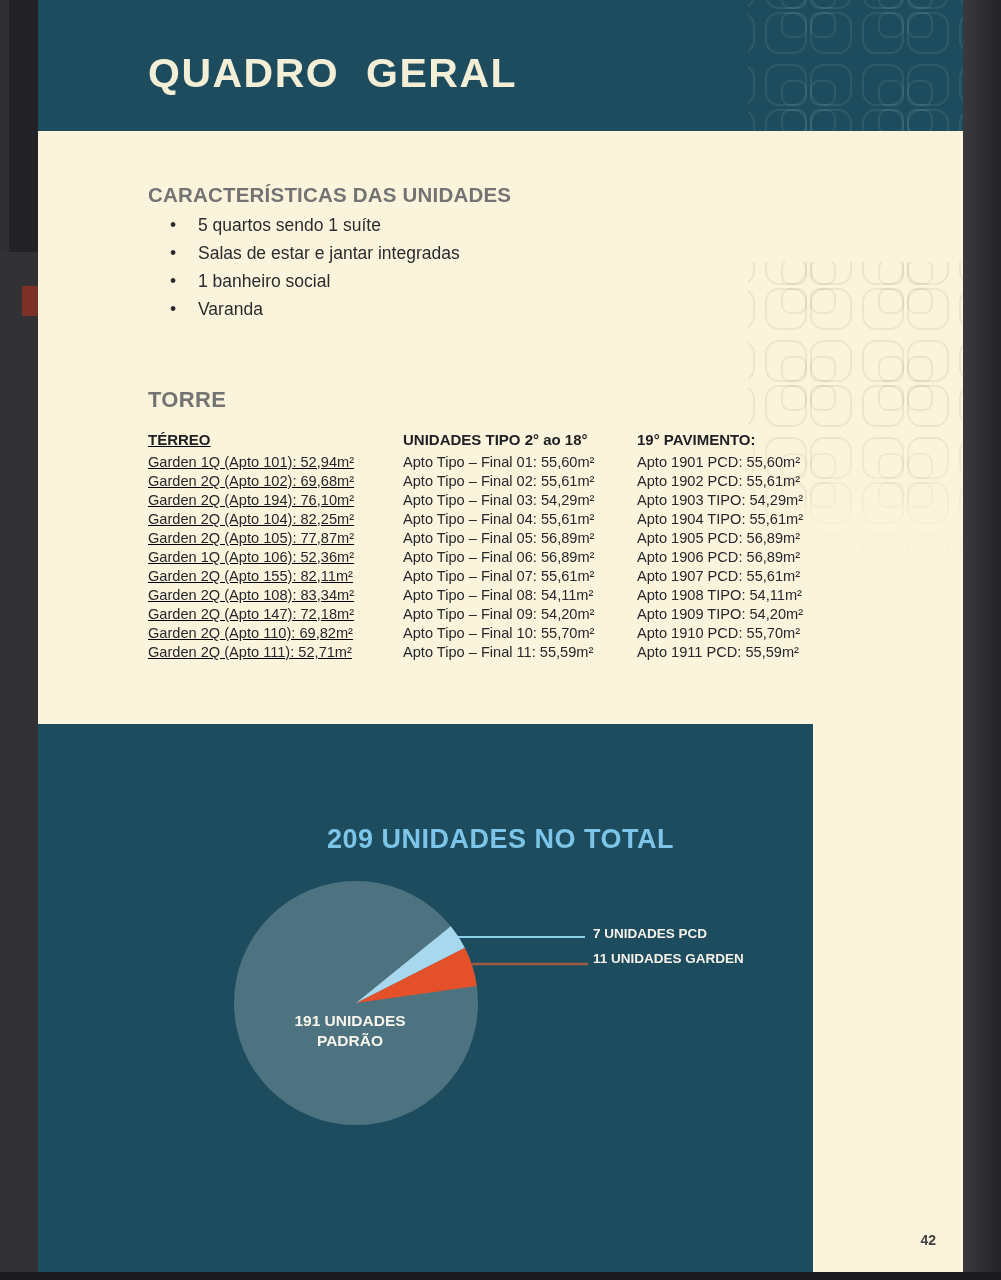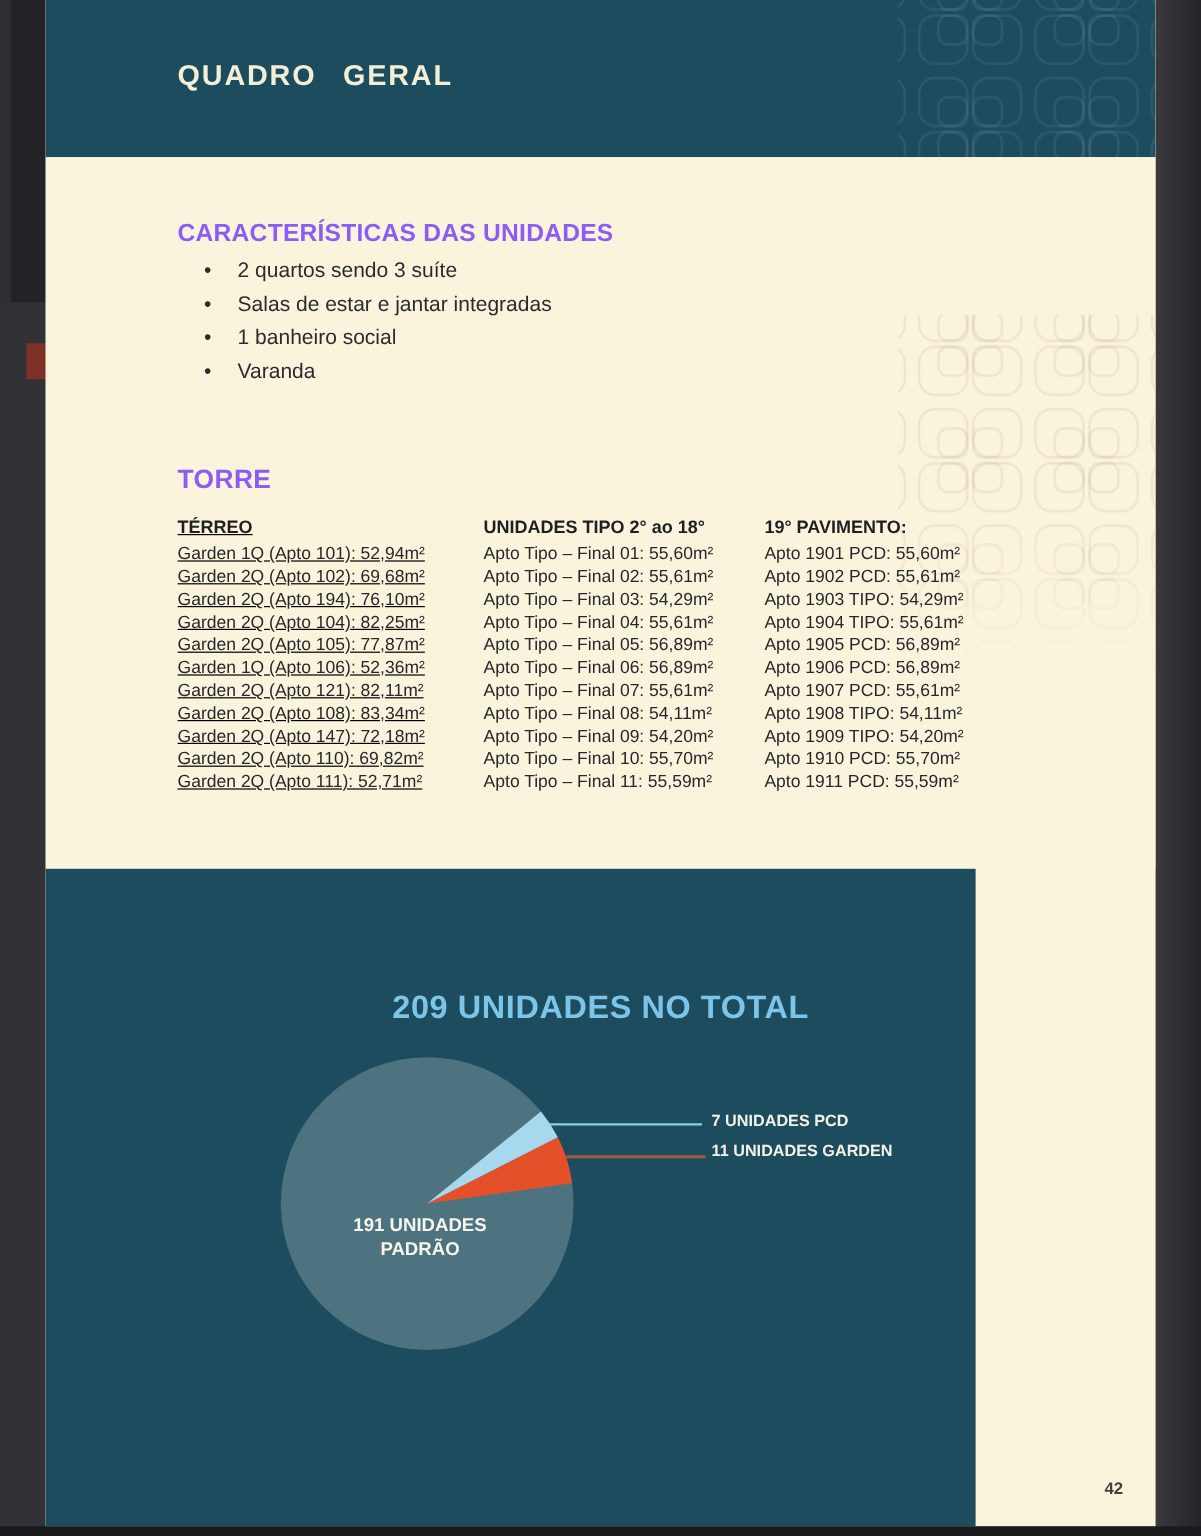--- a/index.html
+++ b/index.html
@@ -11,25 +11,25 @@
   .left-dark-block { position:absolute; left:9px; top:0; width:29px; height:252px; background:#232327; }
   .left-mid-strip  { position:absolute; left:0; top:252px; width:38px; height:1020px; background:#323236; }
   .red-chip { position:absolute; left:22px; top:286px; width:17px; height:30px; background:#7d3026; }
   .right-strip { position:absolute; left:963px; top:0; width:38px; height:1280px;
                  background:linear-gradient(to right,#3a3a3e,#242428); }
   .bottom-black { position:absolute; left:0; top:1272px; width:1001px; height:8px; background:#1a1a1d; }
 
   
   .page { position:absolute; left:38px; top:0; width:925px; height:1272px; background:#fbf4dd; overflow:hidden; }
   .header-band { position:absolute; left:0; top:0; width:925px; height:131px; background:#1d4c5f; }
-  .page-title { position:absolute; left:110px; top:50px; font-size:24px; font-weight:800;
+  .page-title { position:absolute; left:110px; top:50px; font-size:41px; font-weight:800;
                 color:#f3eed6; letter-spacing:1.5px; word-spacing:14px; }
 
   .body-cream { position:absolute; left:0; top:131px; width:925px; height:593px; background:#fbf4dd; }
-  .h-orange { color:#8b5cf6; font-weight:800; }
+  .h-orange { color:#737373; font-weight:800; }
   .char-heading { position:absolute; left:110px; top:52px; font-size:20.5px; letter-spacing:.2px; }
   .char-list { position:absolute; left:118px; top:80px; list-style:none; }
   .char-list .li { position:relative; padding-left:42px; line-height:28px; font-size:17.5px; color:#2a2b2f; }
   .char-list .li::before { content:"•"; position:absolute; left:14px; color:#2a2b2f; }
   .torre-heading { position:absolute; left:110px; top:256px; font-size:22px; letter-spacing:.3px; }
 
   .units-block { position:absolute; left:0; top:299px; width:925px; }
   .unit-col { position:absolute; top:0; width:245px; }
   .unit-col.c1 { left:110px;text-decoration:underline; }
   .unit-col.c2 { left:365px; }
@@ -108,39 +108,39 @@
                 <use href="#flower"></use>
               </g>
           </pattern>
         </defs>
         <rect width="100%" height="100%" fill="url(#patB)"></rect>
       </svg>
 
       <div class="char-heading h-orange">CARACTERÍSTICAS DAS UNIDADES</div>
 
       <div class="char-list">
-          <div class="li">2 quartos sendo 3 suíte</div>
+          <div class="li">5 quartos sendo 1 suíte</div>
           <div class="li">Salas de estar e jantar integradas</div>
           <div class="li">1 banheiro social</div>
           <div class="li">Varanda</div>
         </div>
 
       <div class="torre-heading h-orange">TORRE</div>
 
       <div class="units-block">
         <div class="unit-col c1">
           <div class="col-header">TÉRREO</div>
           <div>
               <div class="row">Garden 1Q (Apto 101): 52,94m²</div>
               <div class="row">Garden 2Q (Apto 102): 69,68m²</div>
               <div class="row">Garden 2Q (Apto 194): 76,10m²</div>
               <div class="row">Garden 2Q (Apto 104): 82,25m²</div>
               <div class="row">Garden 2Q (Apto 105): 77,87m²</div>
               <div class="row">Garden 1Q (Apto 106): 52,36m²</div>
-              <div class="row">Garden 2Q (Apto 121): 82,11m²</div>
+              <div class="row">Garden 2Q (Apto 155): 82,11m²</div>
               <div class="row">Garden 2Q (Apto 108): 83,34m²</div>
               <div class="row">Garden 2Q (Apto 147): 72,18m²</div>
               <div class="row">Garden 2Q (Apto 110): 69,82m²</div>
               <div class="row">Garden 2Q (Apto 111): 52,71m²</div>
             </div>
         </div>
         <div class="unit-col c2">
           <div class="col-header">UNIDADES TIPO 2° ao 18°</div>
           <div>
               <div class="row">Apto Tipo – Final 01: 55,60m²</div>

